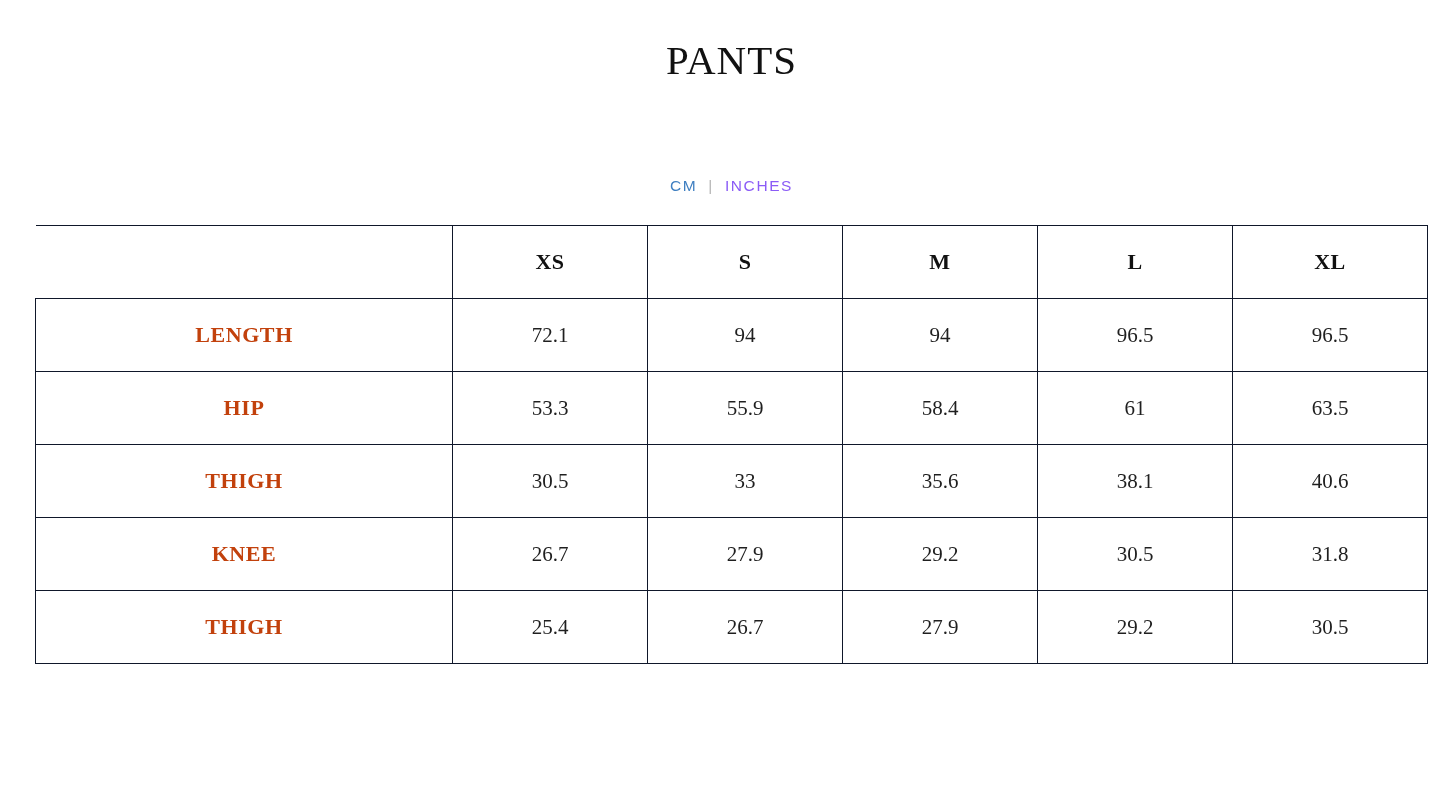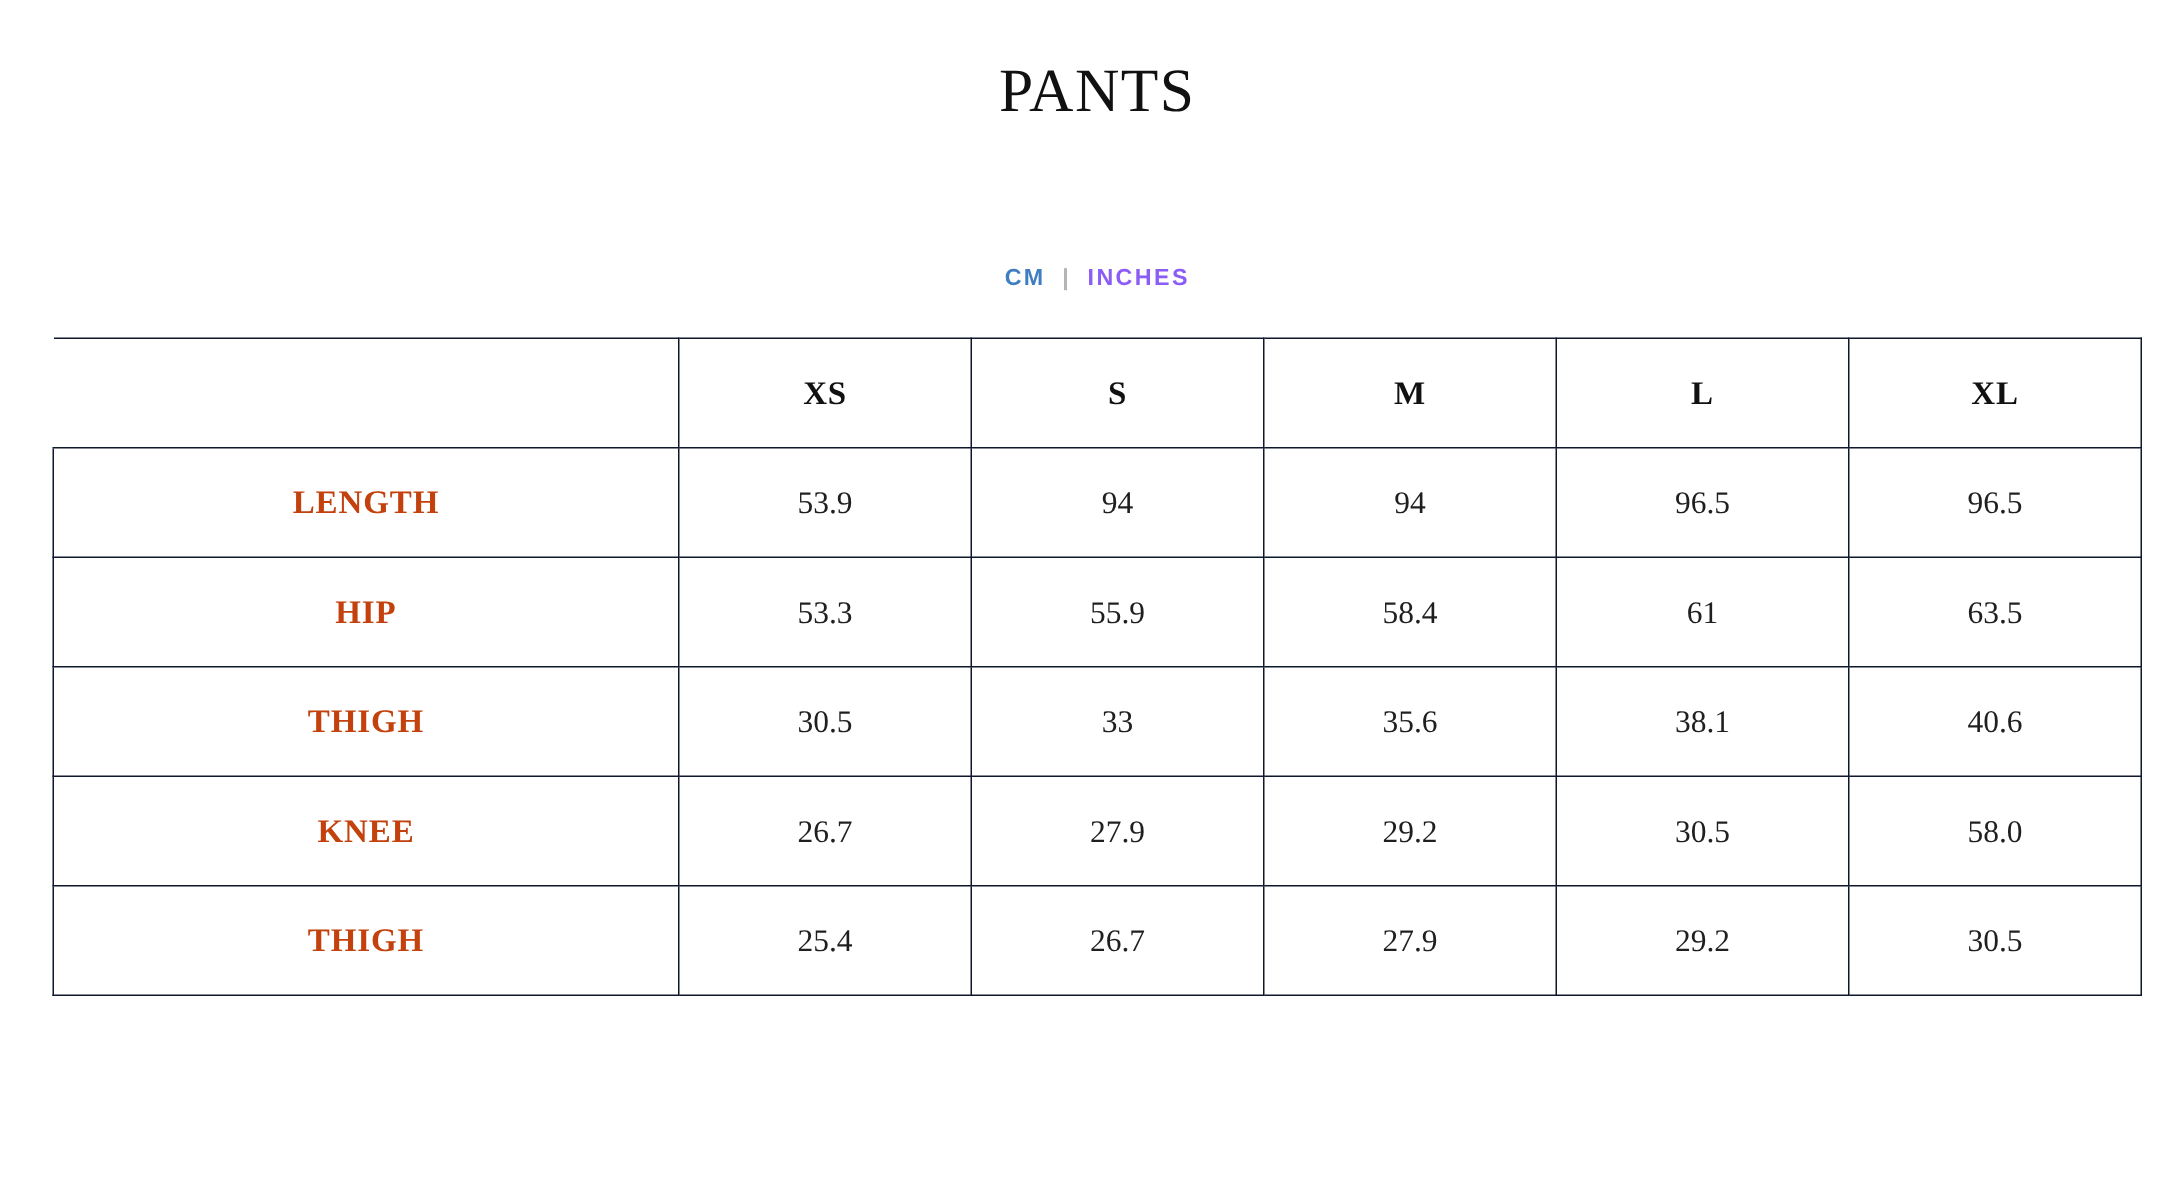--- a/index.html
+++ b/index.html
@@ -34,21 +34,20 @@
   }
   .unit-toggle {
     display: flex;
     justify-content: center;
     align-items: center;
     gap: 0;
     margin-top: 94px;
     font-family: "Liberation Sans", sans-serif;
     font-size: 15.5px;
     letter-spacing: 1.6px;
-    font-weight: bold;
   }
   .unit-toggle .unit {
     cursor: pointer;
   }
   .unit-active {
     color: #3f7fc1;
   }
   .unit-inactive {
     color: #8b5cf6;
   }
@@ -126,21 +125,21 @@
           <th>XS</th>
           <th>S</th>
           <th>M</th>
           <th>L</th>
           <th>XL</th>
         </tr>
       </thead>
       <tbody>
         <tr>
           <th>LENGTH</th>
-          <td>53.9</td>
+          <td>72.1</td>
           <td>94</td>
           <td>94</td>
           <td>96.5</td>
           <td>96.5</td>
         </tr>
         <tr>
           <th>HIP</th>
           <td>53.3</td>
           <td>55.9</td>
           <td>58.4</td>
@@ -154,21 +153,21 @@
           <td>35.6</td>
           <td>38.1</td>
           <td>40.6</td>
         </tr>
         <tr>
           <th>KNEE</th>
           <td>26.7</td>
           <td>27.9</td>
           <td>29.2</td>
           <td>30.5</td>
-          <td>58.0</td>
+          <td>31.8</td>
         </tr>
         <tr>
           <th>THIGH</th>
           <td>25.4</td>
           <td>26.7</td>
           <td>27.9</td>
           <td>29.2</td>
           <td>30.5</td>
         </tr>
       </tbody>

